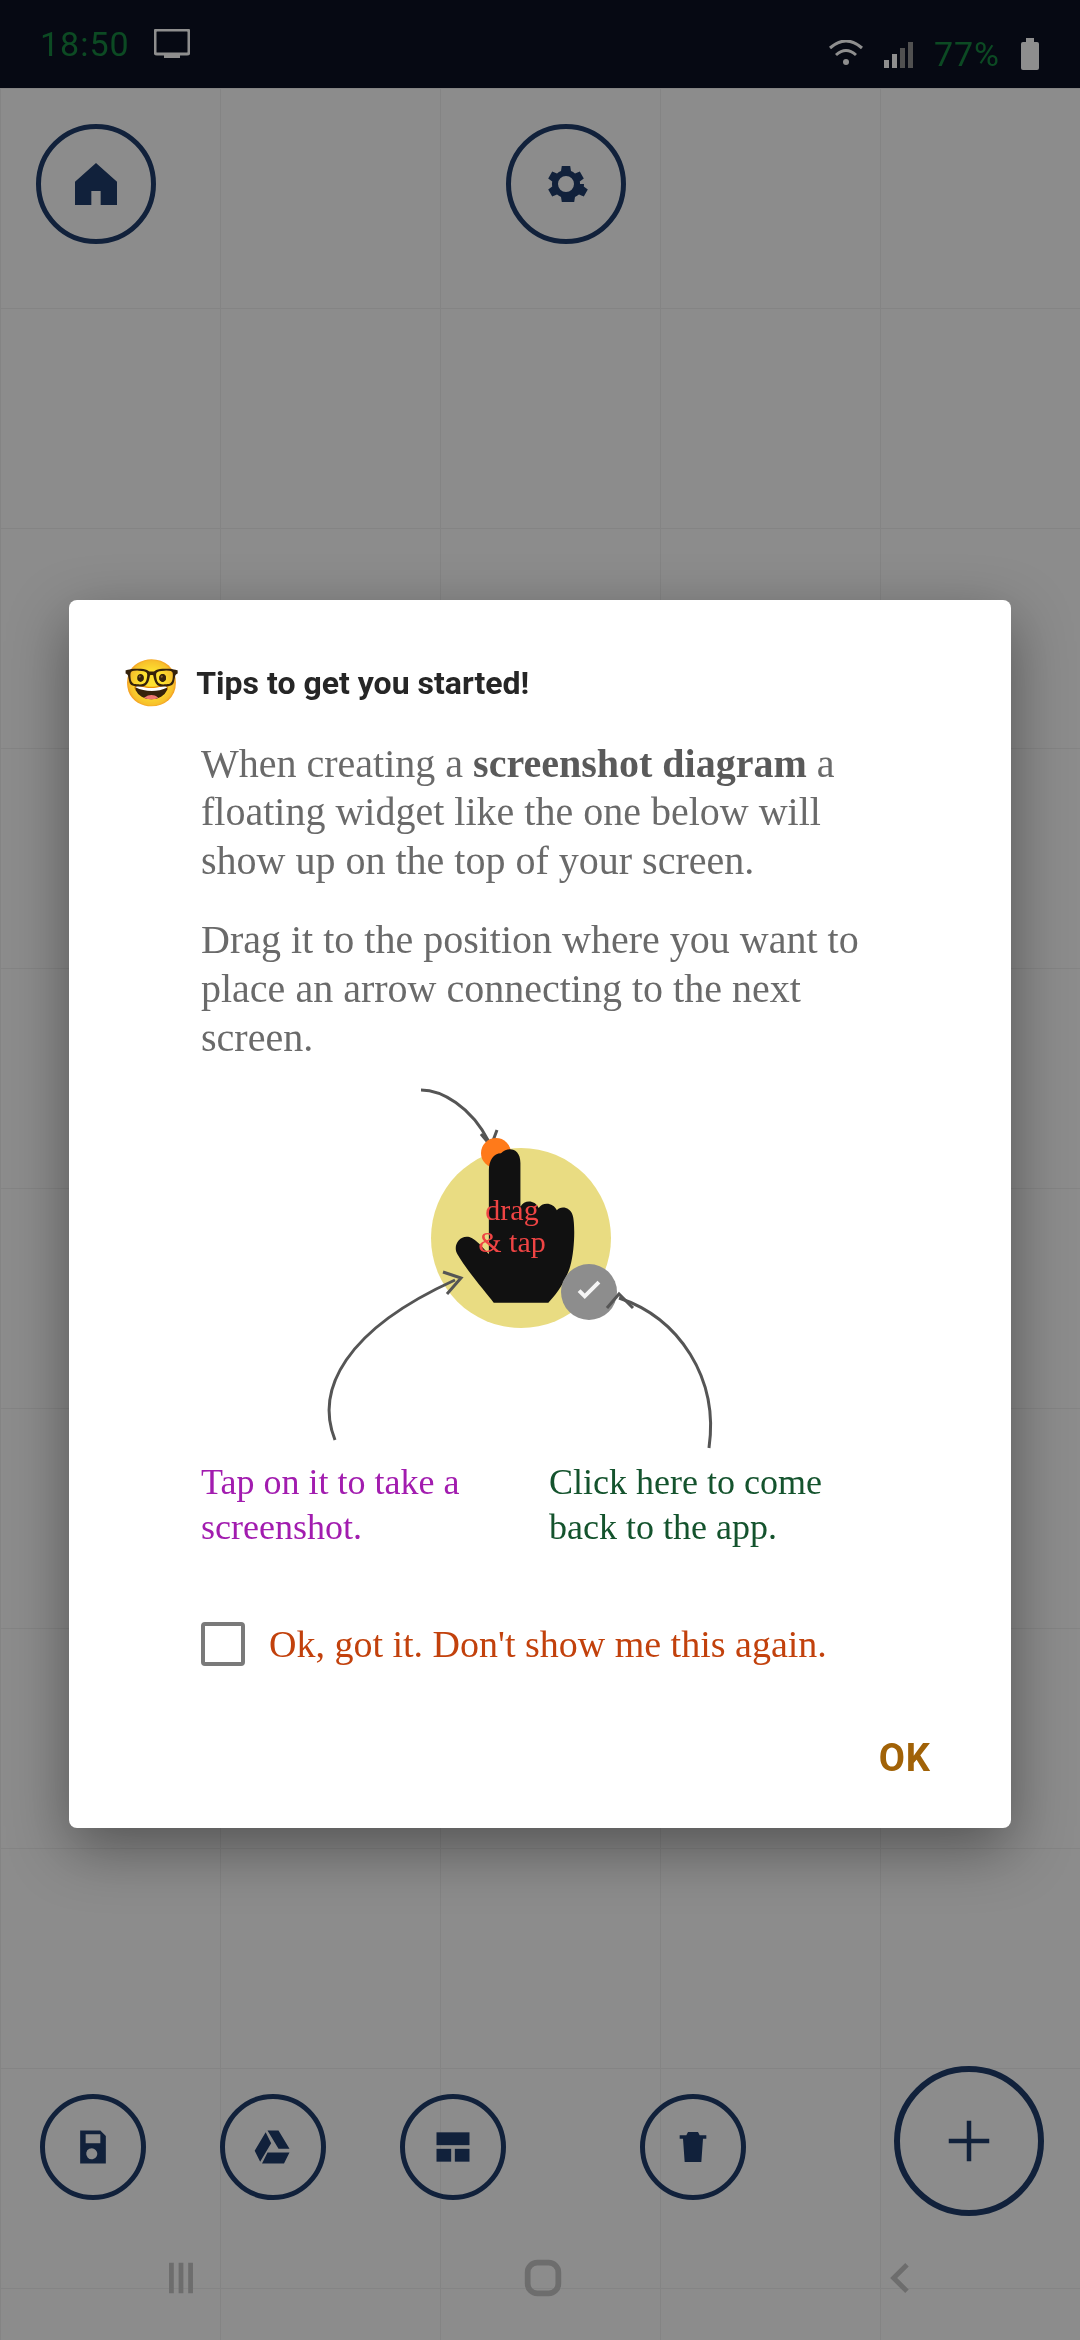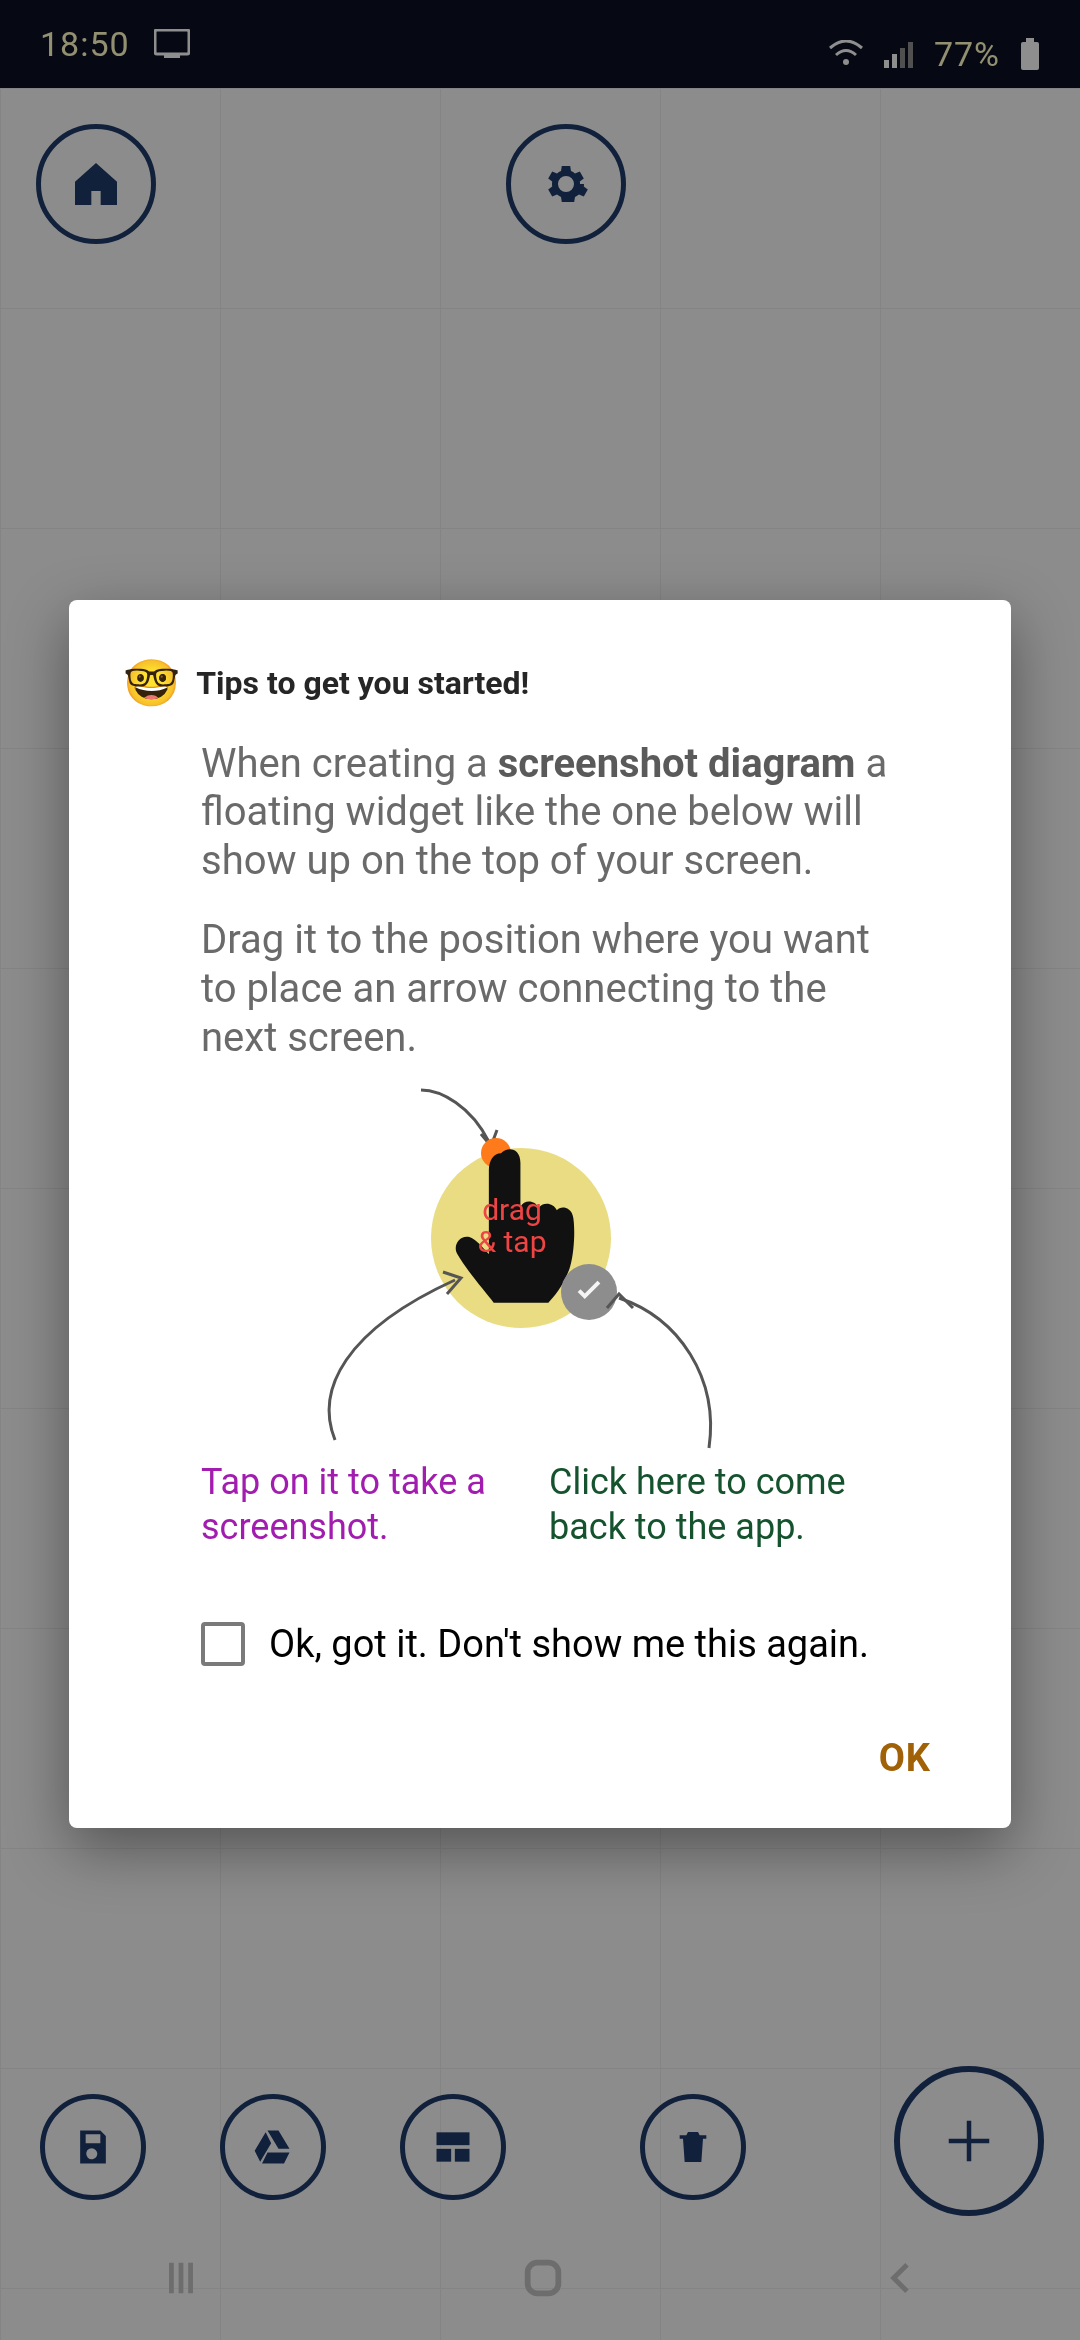--- a/index.html
+++ b/index.html
@@ -2,21 +2,21 @@
 <html><head>
 <meta charset="utf-8">
 <style>
   * { margin: 0; padding: 0; box-sizing: border-box; }
   html, body { width: 1080px; height: 2340px; overflow: hidden; font-family: Roboto, Arial, sans-serif; }
   body { background: #d6d6d6; position: relative; }
 
   
   .statusbar {
     position: absolute; top: 0; left: 0; right: 0; height: 88px;
-    background: #0b1022; color: #fef9c3;
+    background: #0b1022; color: #15803d;
     display: flex; align-items: center; justify-content: space-between;
     padding: 0 40px; font-size: 34px; letter-spacing: 1px;
   }
   .statusbar .left { display: flex; align-items: center; gap: 24px; }
   .statusbar .right { display: flex; align-items: center; gap: 20px; margin-top: 20px; }
   .stat-icon { display: inline-flex; }
   .stat-icon svg { display: block; }
 
   
   .bg-app {
@@ -55,21 +55,21 @@
   .dialog {
     width: 942px; background: #ffffff; border-radius: 8px;
     padding: 56px 54px 34px 54px;
     box-shadow: 0 20px 60px rgba(0,0,0,.4);
     position: relative;
   }
   .dlg-title { display: flex; align-items: center; gap: 16px; }
   .dlg-title .emoji { font-size: 46px; }
   .dlg-title h2 { font-size: 32px; font-weight: 700; color: #262626; }
 
-  .dlg-body { padding-left: 78px; margin-top: 30px; }
+  .dlg-body { padding-left: 78px; margin-top: 30px; font-family: Liberation Serif, serif; }
   .para { font-size: 40px; line-height: 1.22; color: #6a6a6a; margin-bottom: 30px; max-width: 700px; }
   .para .bold { font-weight: 700; color: #5a5a5a; }
 
   .illus-wrap { position: relative; width: 100%; height: 520px; }
   .widget-circ {
     position: absolute; left: 230px; top: 56px; width: 180px; height: 180px;
     background: #e9dc82; border-radius: 50%;
   }
   .finger-dot {
     position: absolute; left: 280px; top: 46px; width: 30px; height: 30px; border-radius: 50%;
@@ -94,21 +94,21 @@
   .arrow2 { position: absolute; left: 104px; top: 158px; }
   .arrow3 { position: absolute; left: 398px; top: 186px; }
 
   .cap-left { position: absolute; left: 0; top: 368px; font-size: 36px; color: #a21caf; line-height: 1.25; width: 320px; }
   .cap-right { position: absolute; left: 348px; top: 368px; font-size: 36px; color: #14532d; line-height: 1.25; width: 340px; }
 
   .chk-row { display: flex; align-items: center; gap: 24px; margin-top: 10px; }
   .chk {
     width: 44px; height: 44px; border: 4px solid #7a7a7a; border-radius: 4px;
   }
-  .chk-label { font-size: 38px; color: #000000; }
+  .chk-label { font-size: 38px; color: #c2410c; }
 
   .btn-row { display: flex; justify-content: flex-end; margin-top: 56px; }
   .ok-btn { font-size: 38px; font-weight: 700; color: #a16207; padding: 14px 26px; letter-spacing: 1px; }
 
   
   .navbar {
     position: absolute; left: 0; right: 0; bottom: 0; height: 120px;
     display: flex; align-items: center; justify-content: space-around;
     background: transparent;
   }

